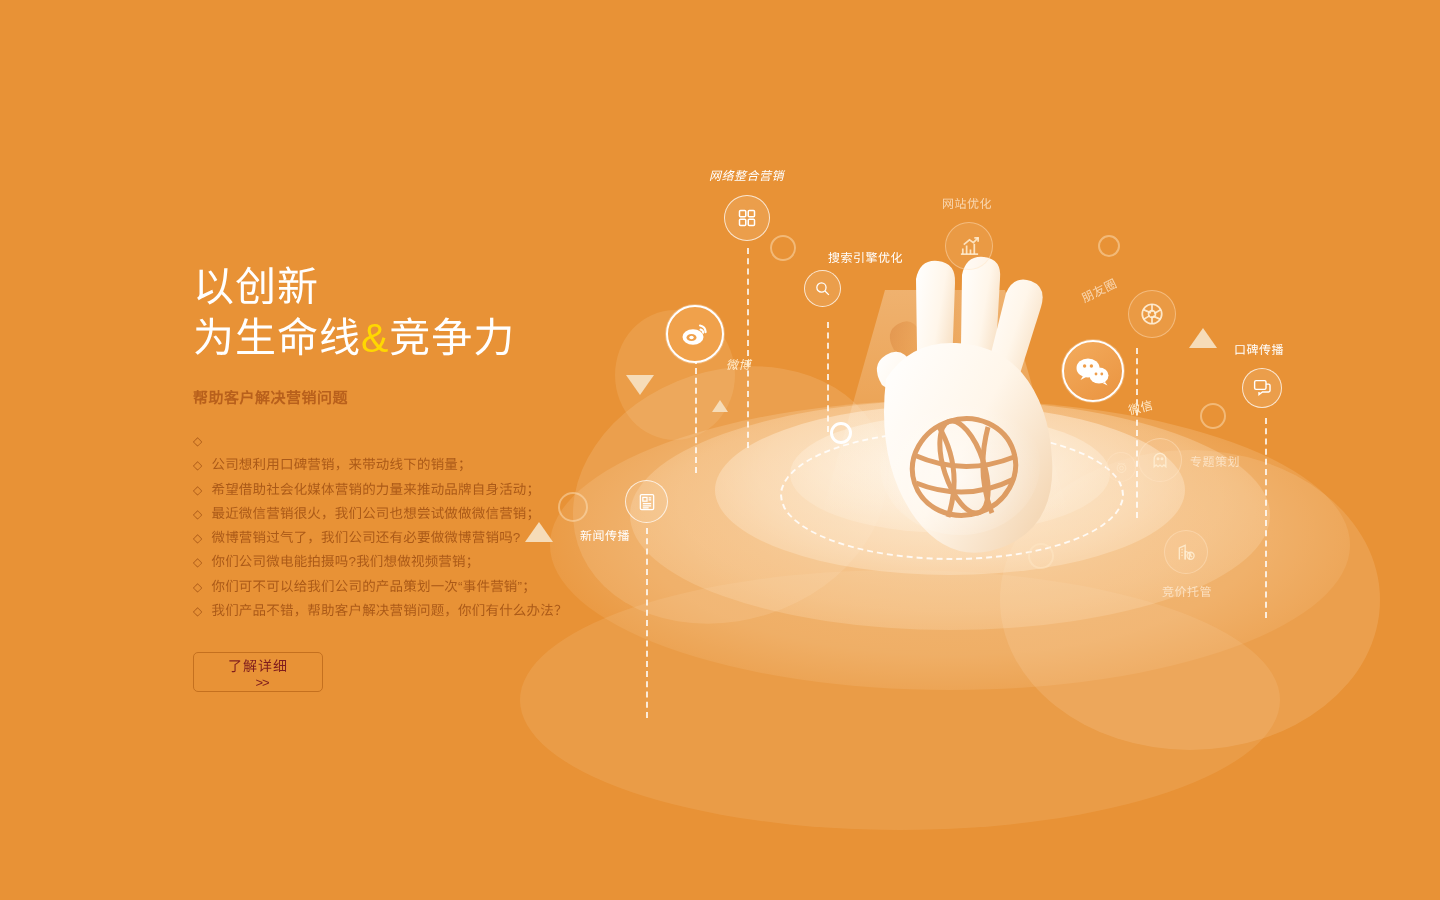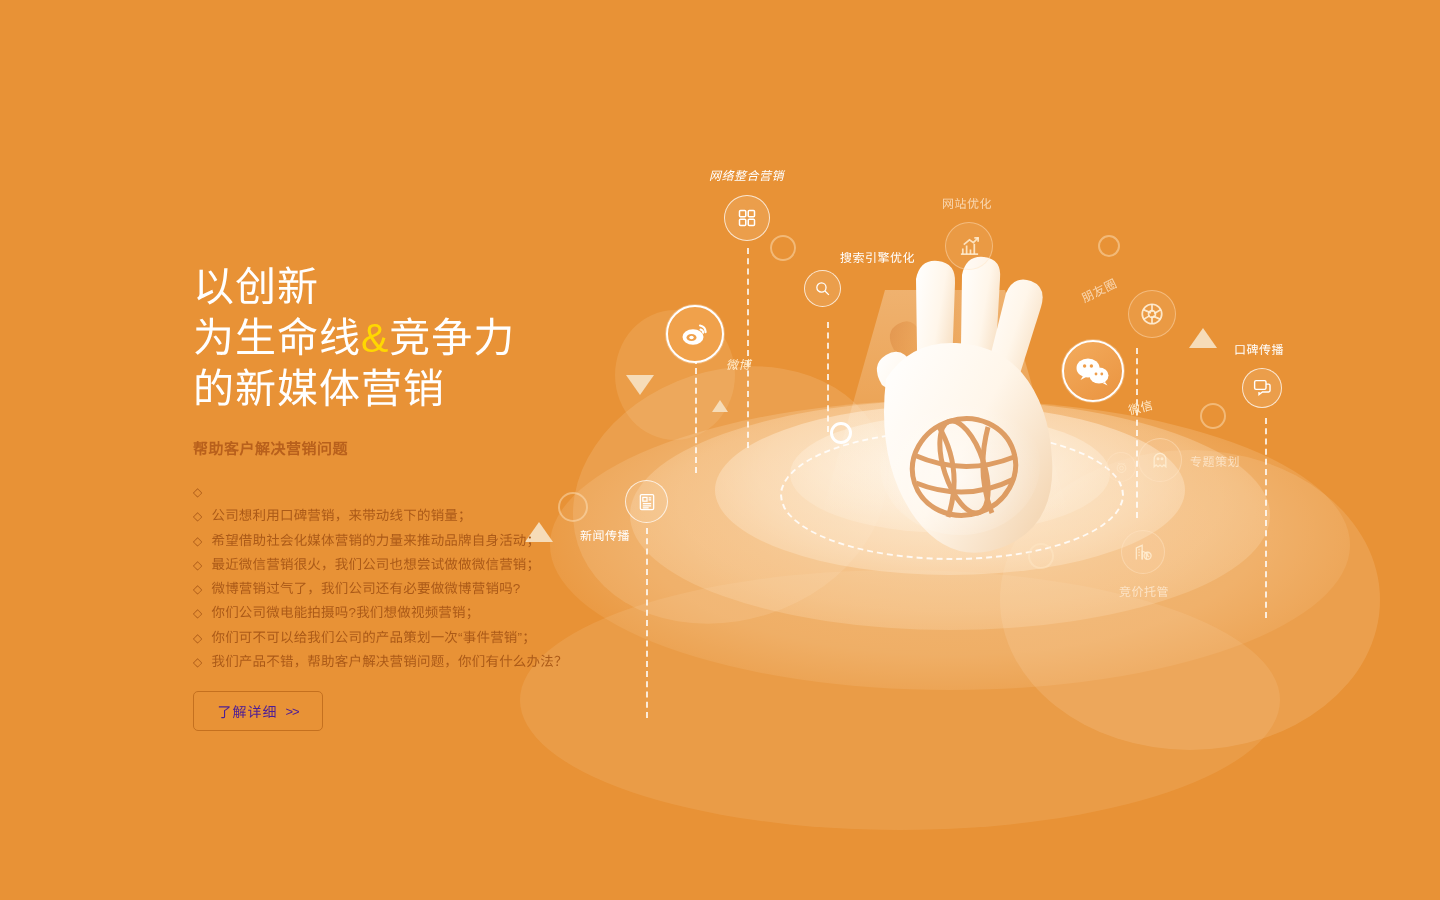--- a/index.html
+++ b/index.html
@@ -24,24 +24,25 @@
     letter-spacing:.5px;
   }
   .bullets{margin-top:22px;}
   .bullet{
     display:flex;align-items:flex-start;gap:9px;
     color:#ab5a18;font-size:13.5px;line-height:24.3px;
     letter-spacing:.2px;white-space:nowrap;
   }
   .bullet .dia{font-size:12px;line-height:24.3px;color:#ab5a18;}
   .cta{
-    margin-top:17px;display:inline-flex;align-items:center;justify-content:center;
+    margin-top:29px;display:inline-flex;align-items:center;justify-content:center;
     width:128px;height:38px;border:1px solid #c4701f;border-radius:5px;
-    color:#4c1d95;font-size:14px;letter-spacing:1px;background:transparent;
+    color:#7f1d1d;font-size:14px;letter-spacing:1px;background:transparent;
     cursor:pointer;
+    flex-direction:column;
   }
   .cta .arrows{margin-left:8px;font-size:13px;letter-spacing:-1px;}
 
   
   .graphic{position:absolute;left:520px;top:100px;width:920px;height:700px;}
 
   
   .disc{position:absolute;border-radius:50%;}
   .disc-outer{
     left:30px;top:300px;width:800px;height:290px;
@@ -212,21 +213,21 @@
       <span class="lbl" style="left:-15px;top:-29px;font-style:italic;">网络整合营销</span>
     </div>
 
     <div class="node" style="left:284px;top:170px;">
       <div class="bubble" style="width:37px;height:37px;">
         <svg width="17" height="17" viewBox="0 0 24 24" fill="none" stroke="#ffffff" stroke-width="1.8">
           <circle cx="10.5" cy="10.5" r="6.5"></circle>
             <path d="M15.5 15.5L21 21"></path>
         </svg>
       </div>
-      <span class="lbl" style="left:36px;top:-22px;">搜索引擎优化</span>
+      <span class="lbl" style="left:24px;top:-22px;">搜索引擎优化</span>
     </div>
 
     <div class="node faint" style="left:425px;top:122px;">
       <div class="bubble" style="width:48px;height:48px;">
         <svg width="23" height="23" viewBox="0 0 24 24" fill="none" stroke="rgba(255,238,212,.85)" stroke-width="1.8">
           <path d="M3 20h18"></path>
             <path d="M5 20v-6M9 20v-9M13 20v-5M17 20v-11"></path>
           <path d="M6 10l6-5 4 3 5-5"></path>
             <path d="M17 3h4v4"></path>
         </svg>
@@ -288,21 +289,21 @@
       <div class="bubble" style="width:44px;height:44px;">
         <svg width="20" height="20" viewBox="0 0 24 24" fill="none" stroke="rgba(255,238,212,.85)" stroke-width="1.6">
           <path d="M5 20v-9a7 7 0 0 1 14 0v9l-2.3-2-2.3 2-2.4-2-2.4 2L7.3 18z"></path>
           <circle cx="9.6" cy="10.5" r="1"></circle>
             <circle cx="14.4" cy="10.5" r="1"></circle>
         </svg>
       </div>
       <span class="lbl" style="left:52px;top:14px;">专题策划</span>
     </div>
 
-    <div class="node faint" style="left:601px;top:430px;">
+    <div class="node faint" style="left:644px;top:430px;">
       <div class="bubble" style="width:44px;height:44px;">
         <svg width="20" height="20" viewBox="0 0 24 24" fill="none" stroke="rgba(255,238,212,.85)" stroke-width="1.6">
           <path d="M4 21V7l7-3v17"></path>
             <path d="M11 21V11l5 2v8"></path>
           <path d="M6.5 9h1.5M6.5 12.5h1.5M6.5 16h1.5"></path>
           <circle cx="17.5" cy="16.5" r="4.2"></circle>
             <path d="M17.5 13.6v3l2 1.4"></path>
         </svg>
       </div>
       <span class="lbl" style="left:-2px;top:52px;">竞价托管</span>
@@ -317,21 +318,20 @@
         </svg>
       </div>
       <span class="lbl" style="left:-45px;top:46px;">新闻传播</span>
     </div>
 
   </div>
 
   <div class="copy">
     <div class="headline">以创新</div>
     <div class="headline"><span>为生命线</span><span class="amp">&amp;</span><span>竞争力</span></div>
-    <div class="headline">的新媒体营销</div>
 
     <div class="subtitle">帮助客户解决营销问题</div>
 
     <div class="bullets">
       <div class="bullet">
         <span class="dia">◇</span>
       </div>
       <div class="bullet">
         <span class="dia">◇</span>
         <span>公司想利用口碑营销，来带动线下的销量；</span>

